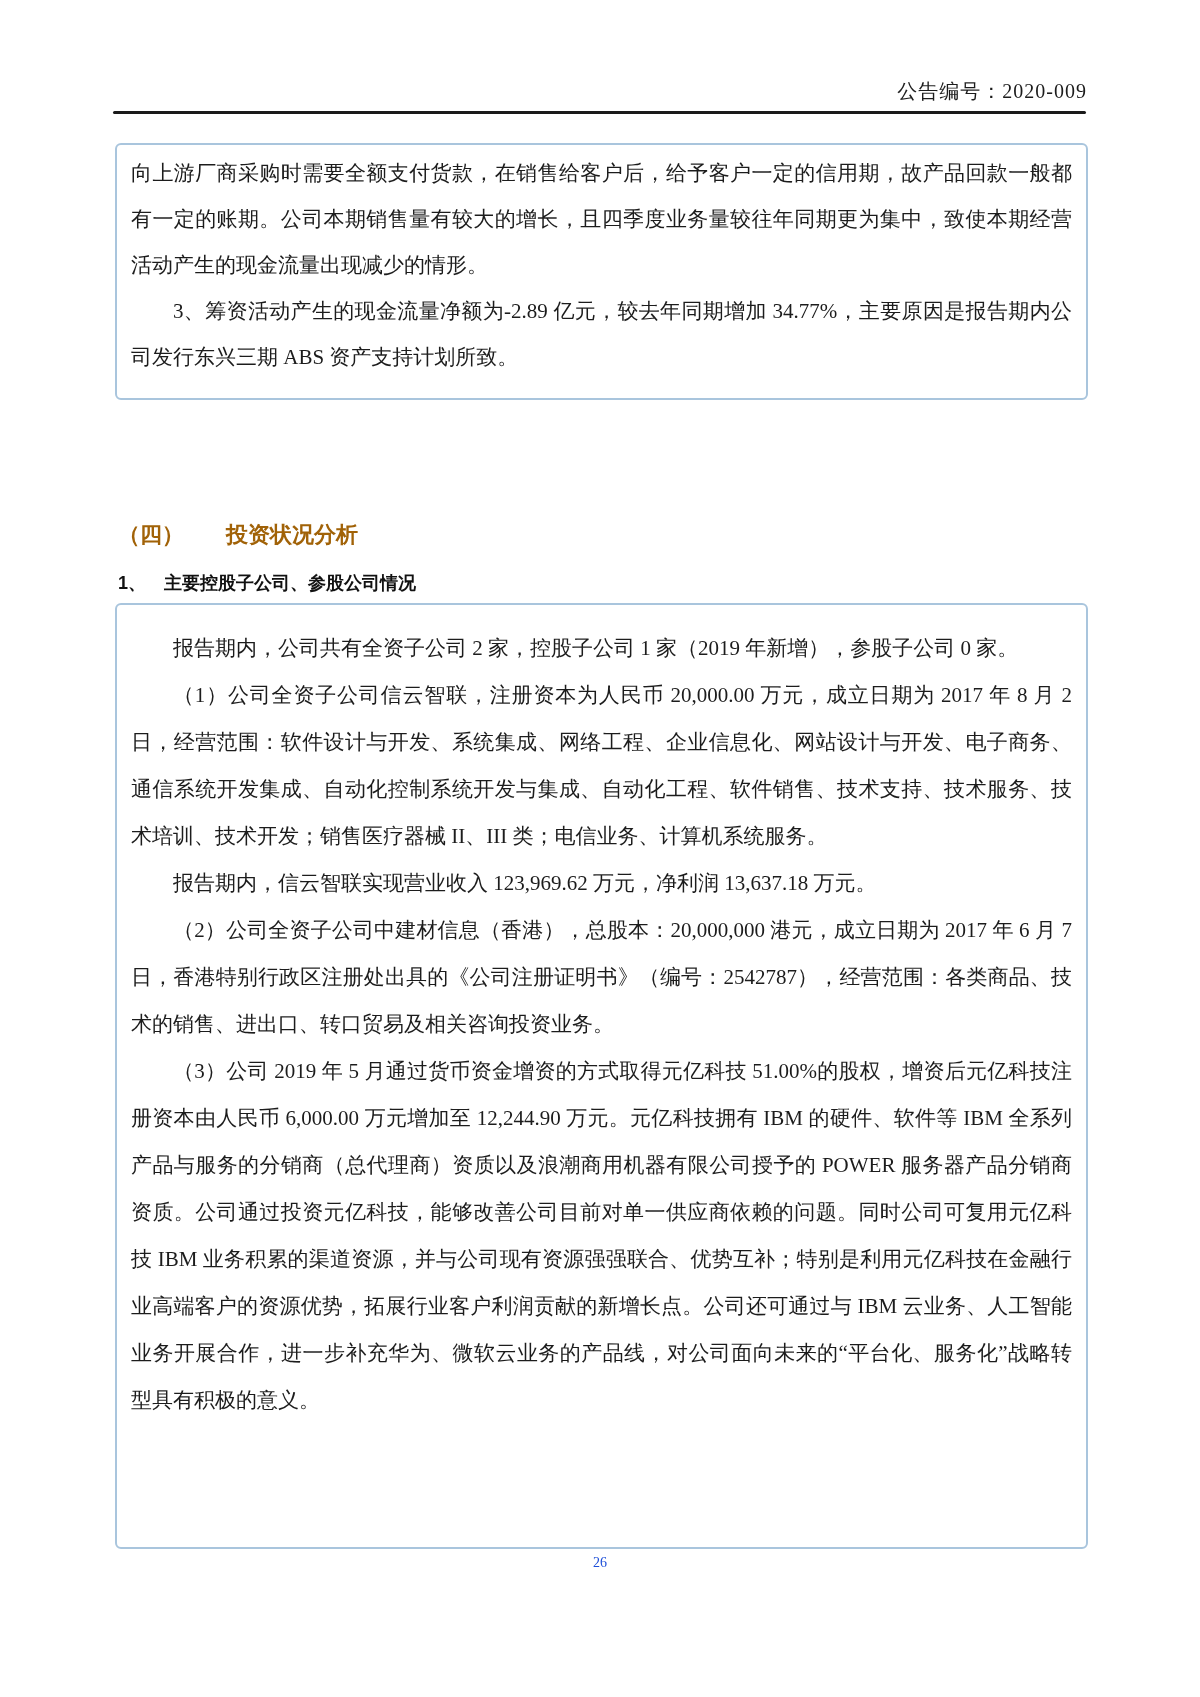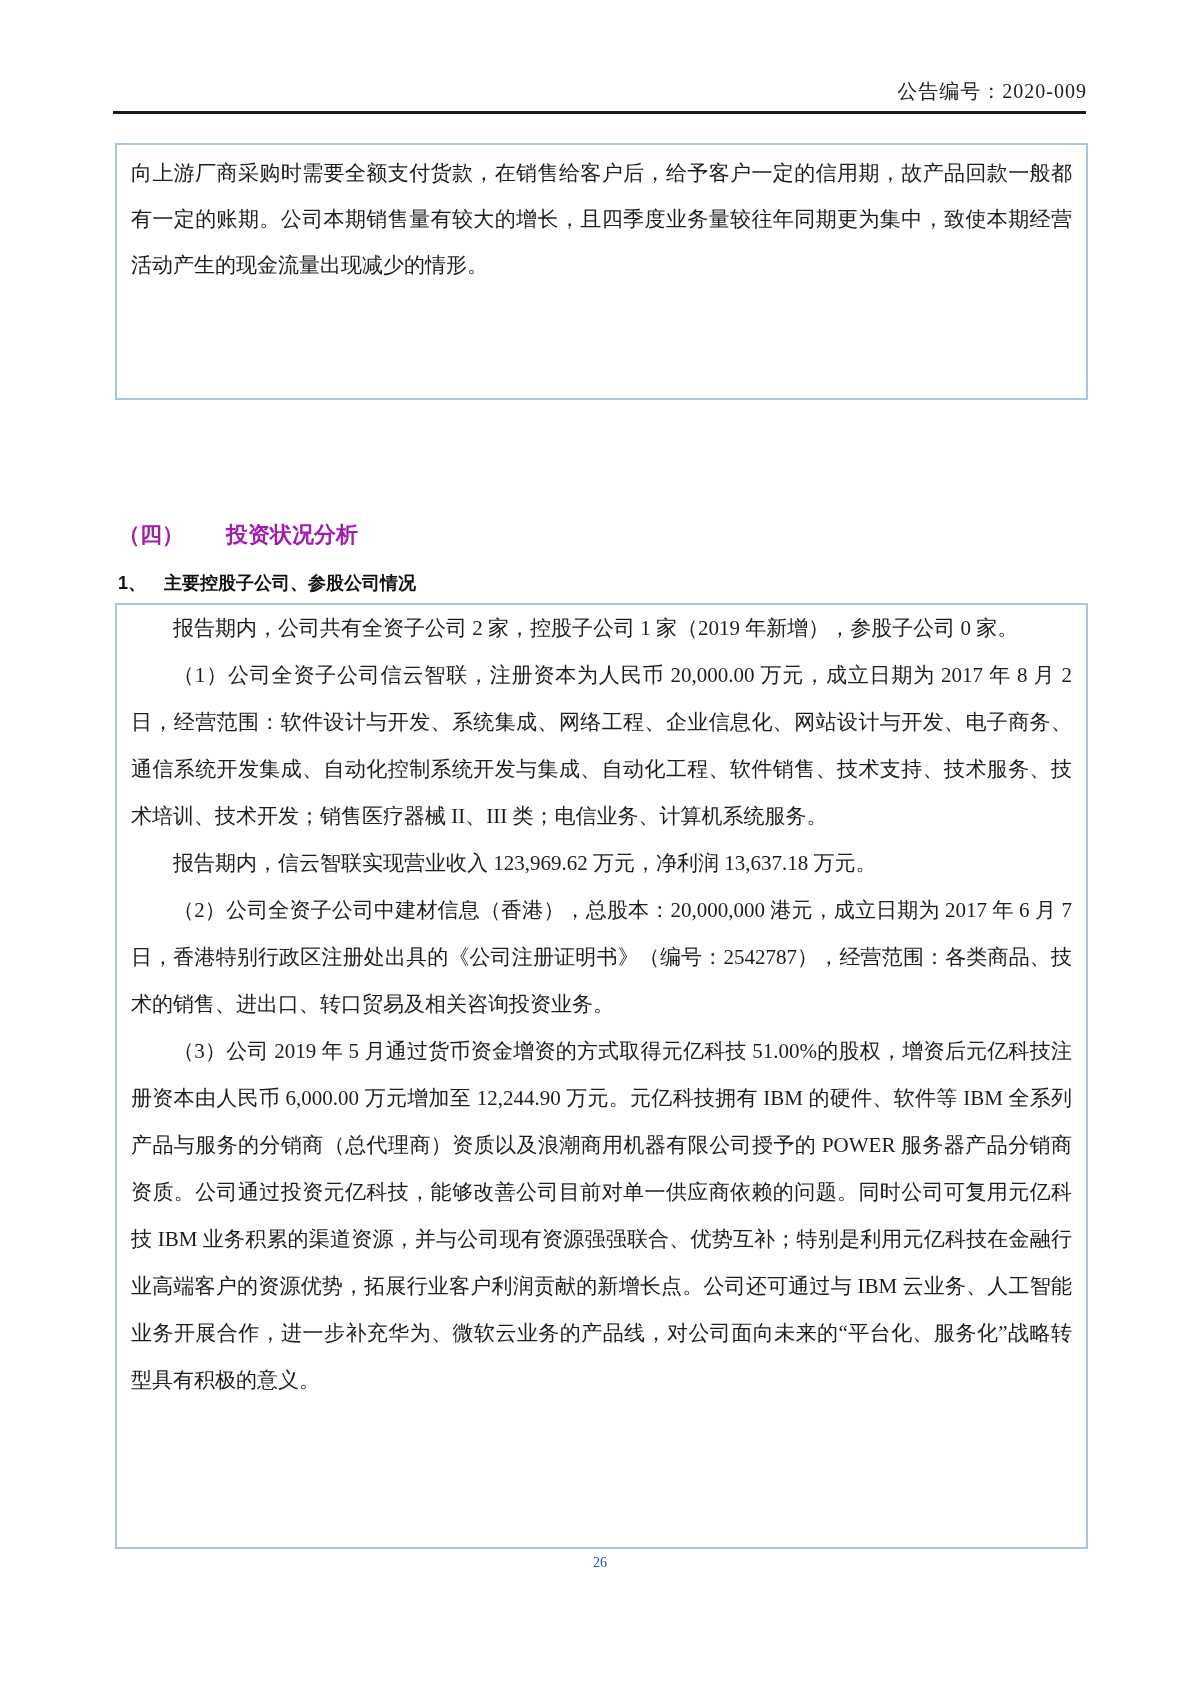--- a/index.html
+++ b/index.html
@@ -1,15 +1,15 @@
 <!DOCTYPE html>
 <html><head>
 <meta charset="utf-8">
 <style>
-  * { margin: 0; padding: 0; box-sizing: border-box; }
+  * { margin: 0; padding: 0; box-sizing: border-box; border-radius: 6px; }
   html, body { background: #ffffff; }
   .page {
     position: relative;
     width: 1200px;
     height: 1697px;
     margin: 0 auto;
     background: #ffffff;
     font-family: "Liberation Serif", "DejaVu Serif", serif;
     color: #1c1c1c;
     overflow: hidden;
@@ -33,37 +33,37 @@
   .text-box {
     position: absolute;
     left: 115px;
     width: 973px;
     border: 2px solid #a9c5dd;
     background: #ffffff;
     padding: 5px 14px 0 14px;
     overflow: hidden;
   }
   .box-1 { top: 143px; height: 257px; }
-  .box-2 { top: 603px; height: 946px; padding-top: 0; }
+  .box-2 { top: 603px; height: 946px; padding-top: 20px; }
   .text-box p {
     font-size: 21px;
     line-height: 46px;
     text-align: justify;
     color: #1c1c1c;
   }
   .box-2 p { line-height: 47px; }
   .indent { text-indent: 2em; }
   .section-heading {
     position: absolute;
     top: 520px;
     left: 118px;
     font-family: "Liberation Sans", "DejaVu Sans", sans-serif;
     font-weight: bold;
     font-size: 22px;
-    color: #a21caf;
+    color: #a16207;
   }
   .section-heading .h-num { margin-right: 42px; }
   .sub-heading {
     position: absolute;
     top: 571px;
     left: 118px;
     font-family: "Liberation Sans", "DejaVu Sans", sans-serif;
     font-weight: bold;
     font-size: 18px;
     color: #111111;
@@ -83,20 +83,21 @@
 <body>
 
 <div class="page">
 
   <div class="doc-number">公告编号：2020-009</div>
 
   <div class="header-rule"></div>
 
   <div class="text-box box-1">
     <p>向上游厂商采购时需要全额支付货款，在销售给客户后，给予客户一定的信用期，故产品回款一般都有一定的账期。公司本期销售量有较大的增长，且四季度业务量较往年同期更为集中，致使本期经营活动产生的现金流量出现减少的情形。</p>
+    <p class="indent">3、筹资活动产生的现金流量净额为-2.89 亿元，较去年同期增加 34.77%，主要原因是报告期内公司发行东兴三期 ABS 资产支持计划所致。</p>
   </div>
 
   <div class="section-heading">
     <span class="h-num">（四）</span><span>投资状况分析</span>
   </div>
 
   <div class="sub-heading">
     <span class="h-num">1、</span><span>主要控股子公司、参股公司情况</span>
   </div>
 

